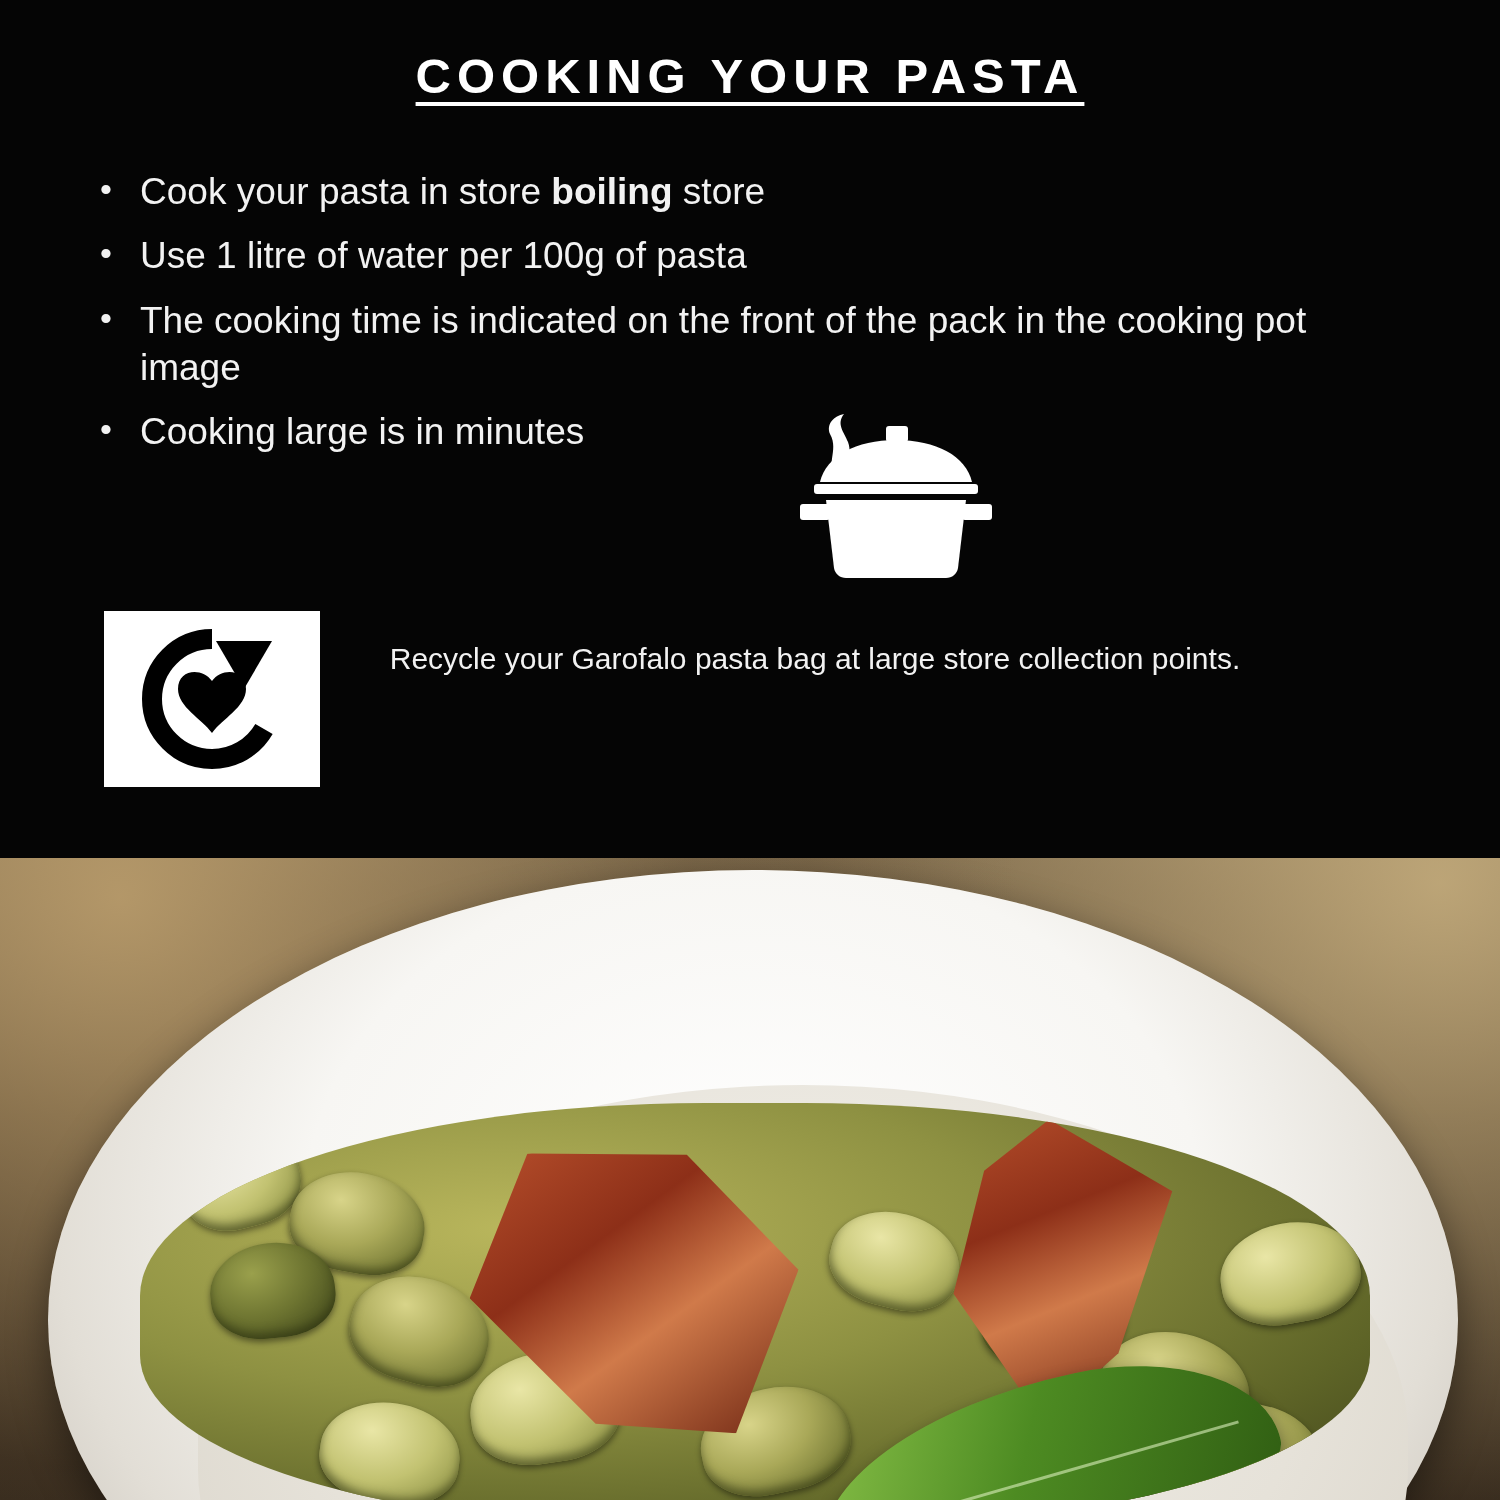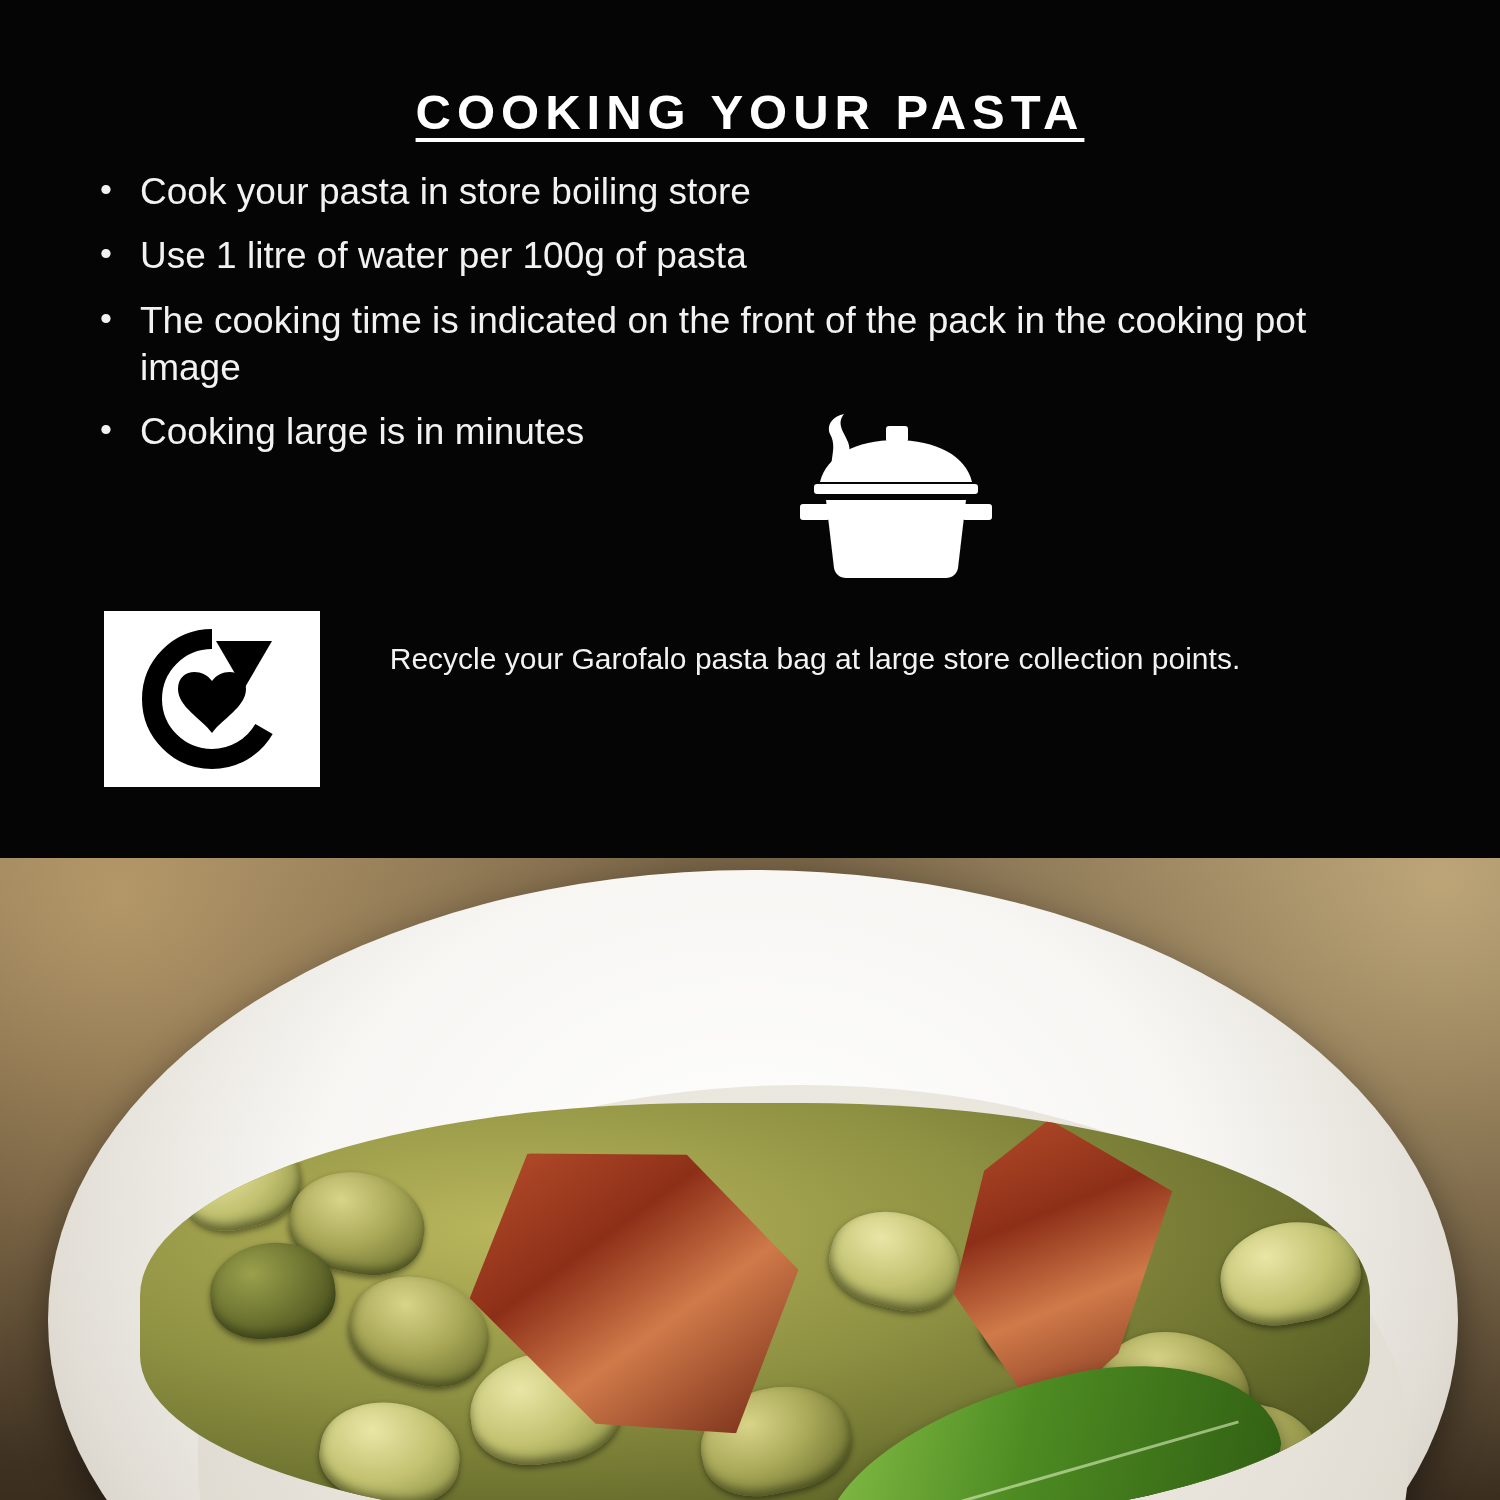--- a/index.html
+++ b/index.html
@@ -32,21 +32,20 @@
     left: 0;
     width: 1500px;
     text-align: center;
     color: #ffffff;
     font-size: 49px;
     font-weight: bold;
     letter-spacing: 6px;
     text-decoration: underline;
     text-underline-offset: 9px;
     text-decoration-thickness: 4px;
-    margin-top: 36px;
   }
 
   .bullets {
     position: absolute;
     top: 168px;
     left: 100px;
     width: 1300px;
   }
   .bullet {
     display: flex;
@@ -61,21 +60,21 @@
     flex: 0 0 40px;
     text-align: left;
     font-size: 34px;
     line-height: 1.28;
   }
   .bullet .btxt {
     flex: 1 1 auto;
     max-width: 1230px;
     font-weight: 400;
   }
-  .bullet .btxt b { font-weight: normal; }
+  .bullet .btxt b { font-weight: bold; }
 
   
   .pot {
     position: absolute;
     left: 800px;
     top: 408px;
     width: 200px;
     height: 180px;
   }
 

